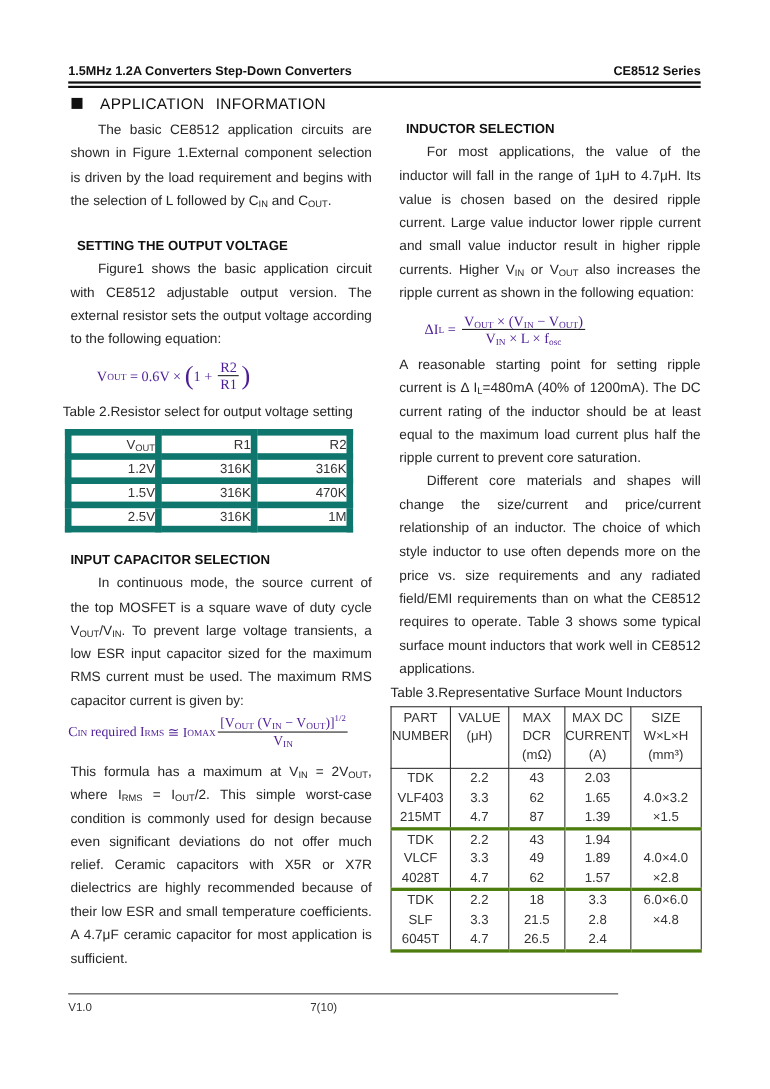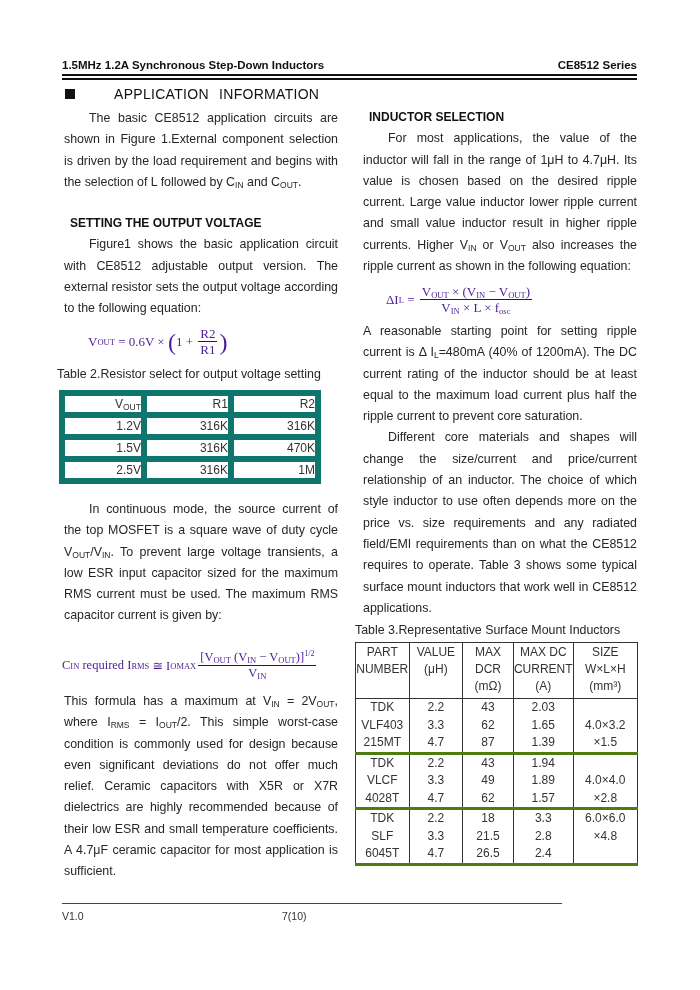--- a/index.html
+++ b/index.html
@@ -4,21 +4,21 @@
 <style>
   html, body { margin: 0; padding: 0; background: #ffffff; }
   body { width: 700px; height: 990px; position: relative; overflow: hidden;
          font-family: "Liberation Sans", sans-serif; color: #222; }
   .abs { position: absolute; }
   .hdr { top: 59px; font-size: 11.5px; font-weight: bold; color: #111; letter-spacing: 0; }
   .hdr-left { left: 62px; }
   .hdr-right { right: 63px; }
   .hline1 { left: 62px; width: 575px; top: 74px; height: 2px; background: #111; }
   .hline2 { left: 62px; width: 575px; top: 78px; height: 2px; background: #111; }
-  .sec-title { left: 65px; top: 86px; font-size: 14px; color: #111; display: flex; align-items: center; gap: 23px; }
+  .sec-title { left: 65px; top: 86px; font-size: 14px; color: #111; display: flex; align-items: center; }
   .sec-title .sq { width: 10px; height: 10px; background: #111; margin-right: 16px; }
   .sec-title span.t { letter-spacing: 0.3px; word-spacing: 6px; }
 
   .col { position: absolute; font-size: 12.4px; line-height: 21.3px; color: #262626; }
   .col-left { left: 64px; width: 274px; }
   .col-right { left: 363px; width: 274px; }
   .p { text-align: justify; margin: 0; }
   .indent { text-indent: 25px; }
   .h3 { font-weight: bold; font-size: 12px; color: #111; margin: 0; padding-left: 6px; }
   sub { font-size: 8.5px; vertical-align: -2px; line-height: 0; }
@@ -39,21 +39,21 @@
   table.t3 td { border-left: 1px solid #333; border-right: 1px solid #333; text-align: center; padding: 0; line-height: 17.5px; vertical-align: top; }
   table.t3 tr.head td { border-top: 1px solid #333; border-bottom: 1px solid #333; padding: 1px 0 3px; line-height: 17px; }
   table.t3 tr.grp td { border-bottom: 3px solid #4d7c0f; }
 
   .fline { left: 62px; width: 500px; top: 903px; height: 1px; background: #444; }
   .footer { top: 910px; font-size: 10.5px; color: #333; }
 </style>
 </head>
 <body>
 
-<div class="abs hdr hdr-left">1.5MHz 1.2A Synchronous Step-Down Inductors</div>
+<div class="abs hdr hdr-left">1.5MHz 1.2A Converters Step-Down Converters</div>
 <div class="abs hdr hdr-right">CE8512 Series</div>
 <div class="abs hline1"></div>
 <div class="abs hline2"></div>
 
 <div class="abs sec-title">
   <span class="sq"></span>
   <span class="t">APPLICATION INFORMATION</span>
 </div>
 
 <div class="col col-left" style="top:108px;">
@@ -99,20 +99,21 @@
       </tr>
   <tr>
         <td>2.5V</td>
         <td>316K</td>
         <td>1M</td>
       </tr>
 </tbody>
   </table>
 
 <div class="col col-left" style="top:499px;">
+  <p class="h3" style="padding-left:0">INPUT CAPACITOR SELECTION</p>
   <p class="p indent"><span>In continuous mode, the source current of the top MOSFET is a square wave of duty cycle V</span><sub>OUT</sub><span>/V</span><sub>IN</sub><span>. To prevent large voltage transients, a low ESR input capacitor sized for the maximum RMS current must be used. The maximum RMS capacitor current is given by:</span></p>
 </div>
 
 <div class="eq" style="left:62px; top:650px; font-size:12.5px;">
   <span>C</span>
     <sub>IN</sub>
   <span style="white-space:pre"> required I</span>
     <sub>RMS</sub>
   <span style="white-space:pre"> ≅ I</span>
     <sub>OMAX</sub>

